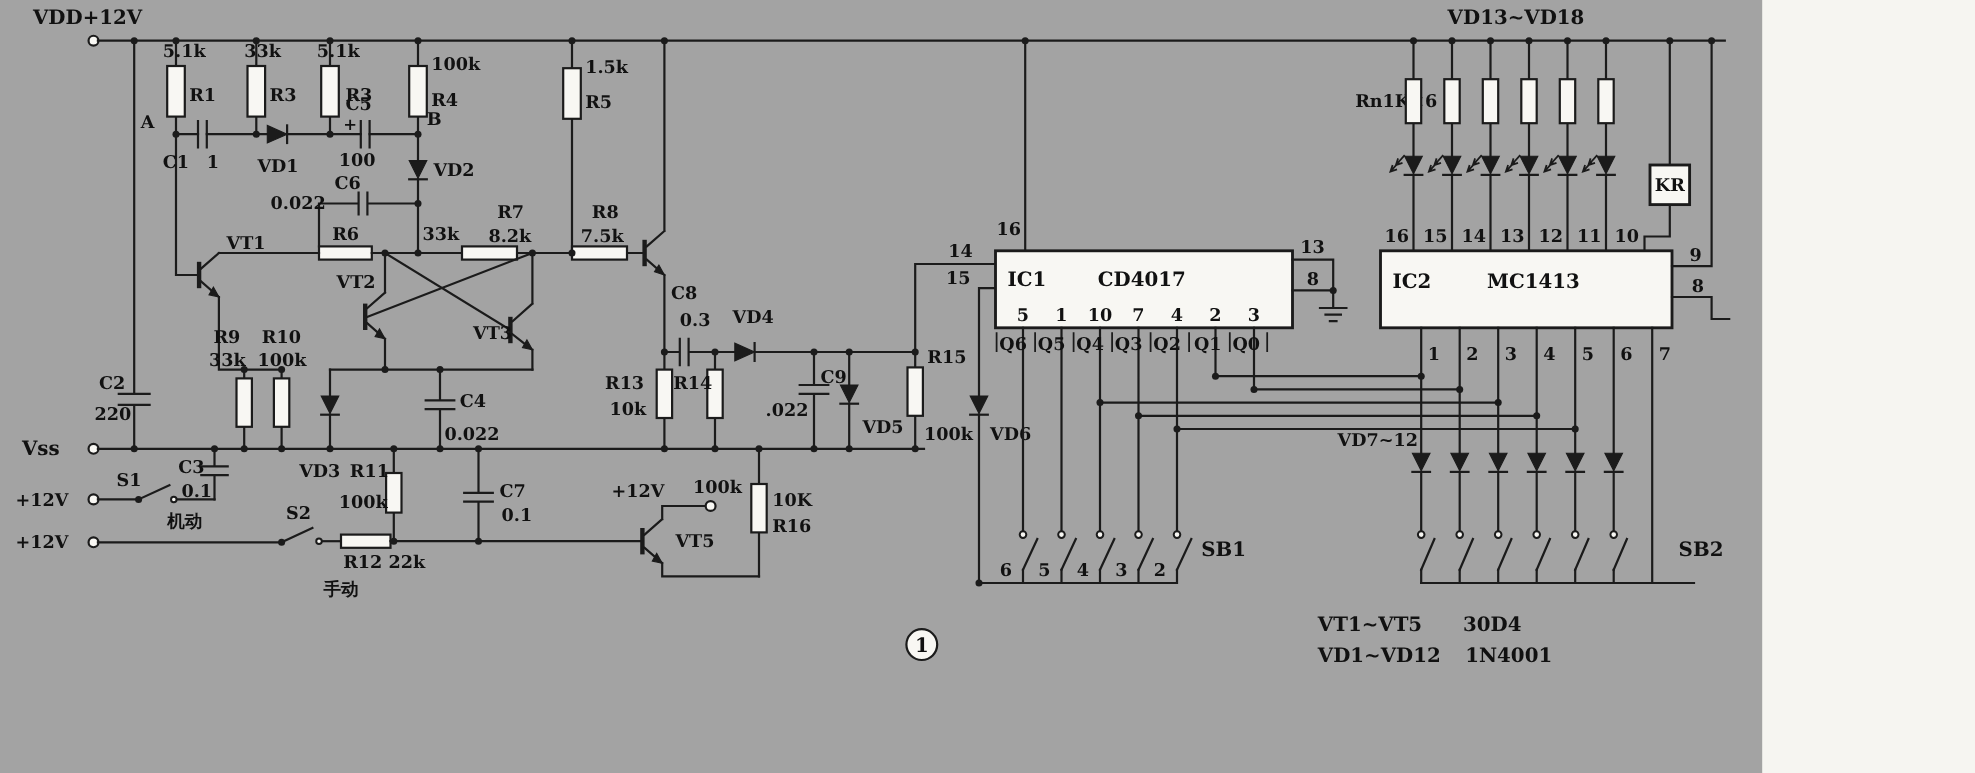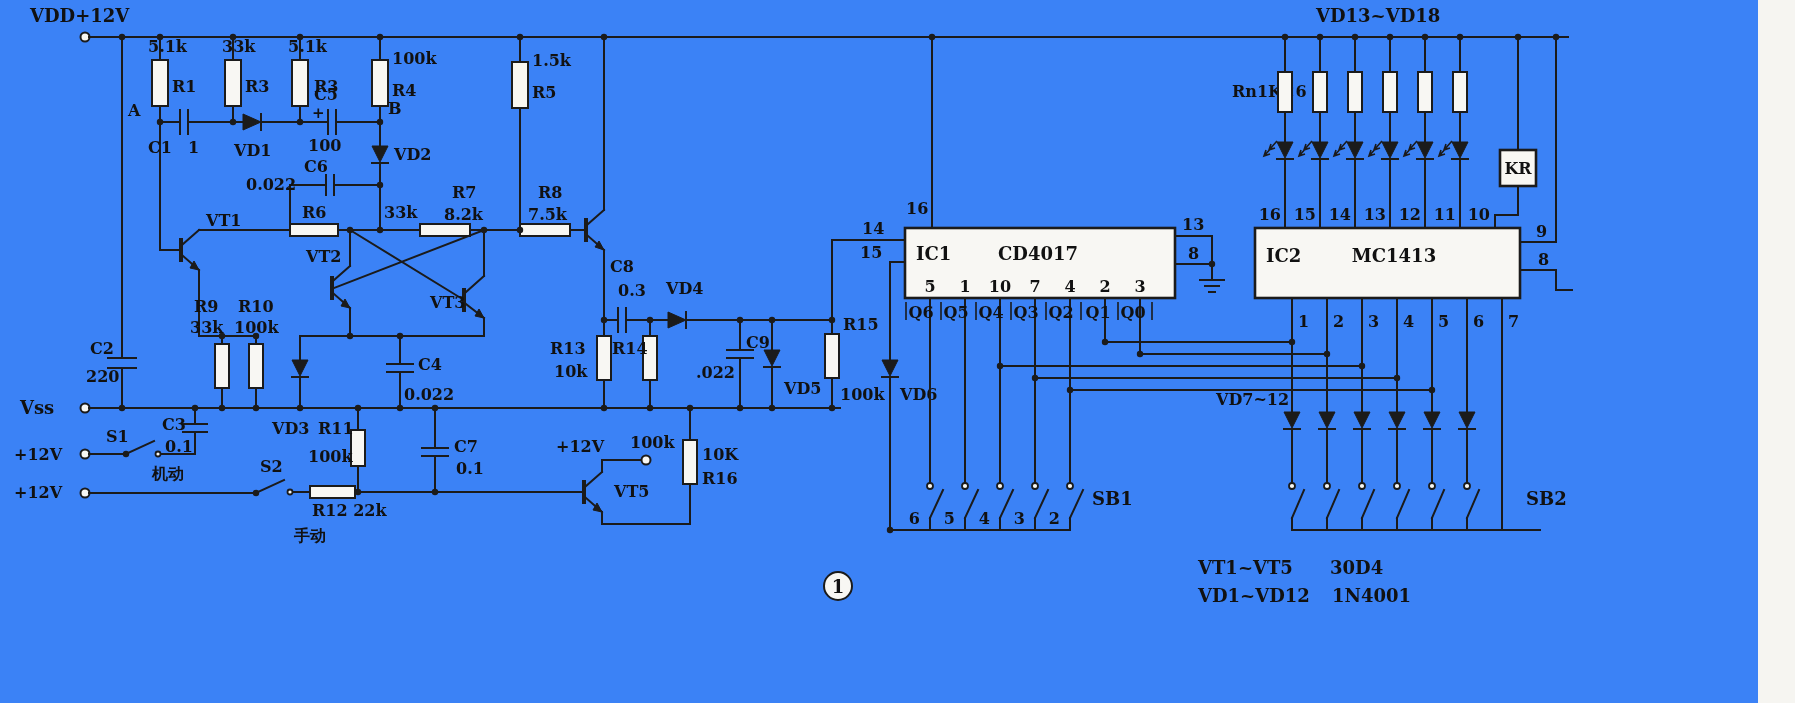--- a/index.html
+++ b/index.html
@@ -1,16 +1,16 @@
 <!DOCTYPE html>
 <html><head>
 <meta charset="utf-8">
 <style>
   html,body{margin:0;padding:0;background:#f6f5f1;}
-  .page{width:1758px;height:703px;position:relative;background:#3b82f6;overflow:hidden;}
+  .page{width:1602px;height:703px;position:relative;background:#a3a3a3;overflow:hidden;}
   svg{display:block;}
   .w{stroke:#1b1b1b;stroke-width:2;fill:none;stroke-linecap:square;}
   .thin{stroke:#1b1b1b;stroke-width:1.6;fill:none;}
   .base{stroke:#1b1b1b;stroke-width:4;fill:none;}
   .box{fill:#f8f7f3;stroke:#1b1b1b;stroke-width:2.6;}
   .comp{fill:#f8f7f3;stroke:#1b1b1b;stroke-width:2;}
   .tri{fill:#1b1b1b;stroke:#1b1b1b;stroke-width:1;}
   .dot{fill:#1b1b1b;stroke:none;}
   .term{fill:#f8f7f3;stroke:#1b1b1b;stroke-width:2;}
   .cc{fill:#f8f7f3;stroke:#1b1b1b;stroke-width:1.8;}

